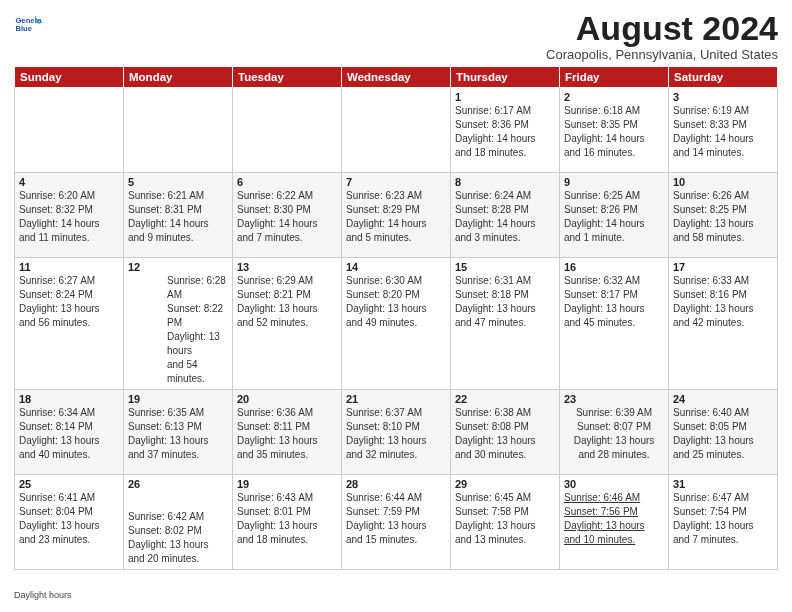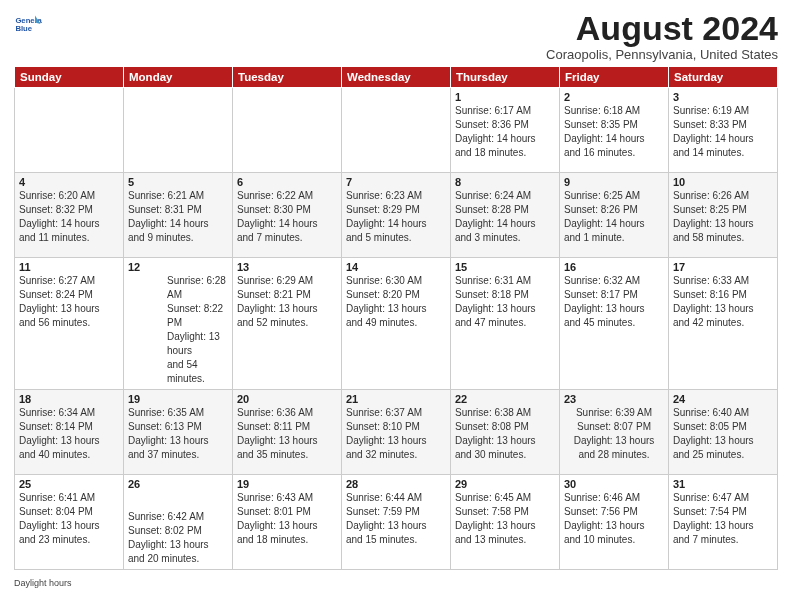--- a/index.html
+++ b/index.html
@@ -77,21 +77,21 @@
     }
     .day-info {
       font-size: 10px;
       line-height: 1.4;
       color: #333;
     }
     .empty-cell {
       background: #fff !important;
     }
     .footer-note {
-      margin-top: 8px;
+      margin-top: 20px;
       font-size: 9px;
       color: #444;
     }
   </style>
 </head>
 <body>
 
 <div class="page">
   <div class="header-top">
     <div class="logo">
@@ -332,21 +332,21 @@
           </td>
           <td>
             <span class="day-number">29</span>
             <div class="day-info" style="white-space: pre-line;">Sunrise: 6:45 AM
 Sunset: 7:58 PM
 Daylight: 13 hours
 and 13 minutes.</div>
           </td>
           <td>
             <span class="day-number">30</span>
-            <div class="day-info" style="white-space: pre-line;">Sunrise: 6:46 AM
+            <div class="day-info" style="white-space: pre-line; text-decoration: underline;">Sunrise: 6:46 AM
 Sunset: 7:56 PM
 Daylight: 13 hours
 and 10 minutes.</div>
           </td>
           <td>
             <span class="day-number">31</span>
             <div class="day-info" style="white-space: pre-line;">Sunrise: 6:47 AM
 Sunset: 7:54 PM
 Daylight: 13 hours
 and 7 minutes.</div>

